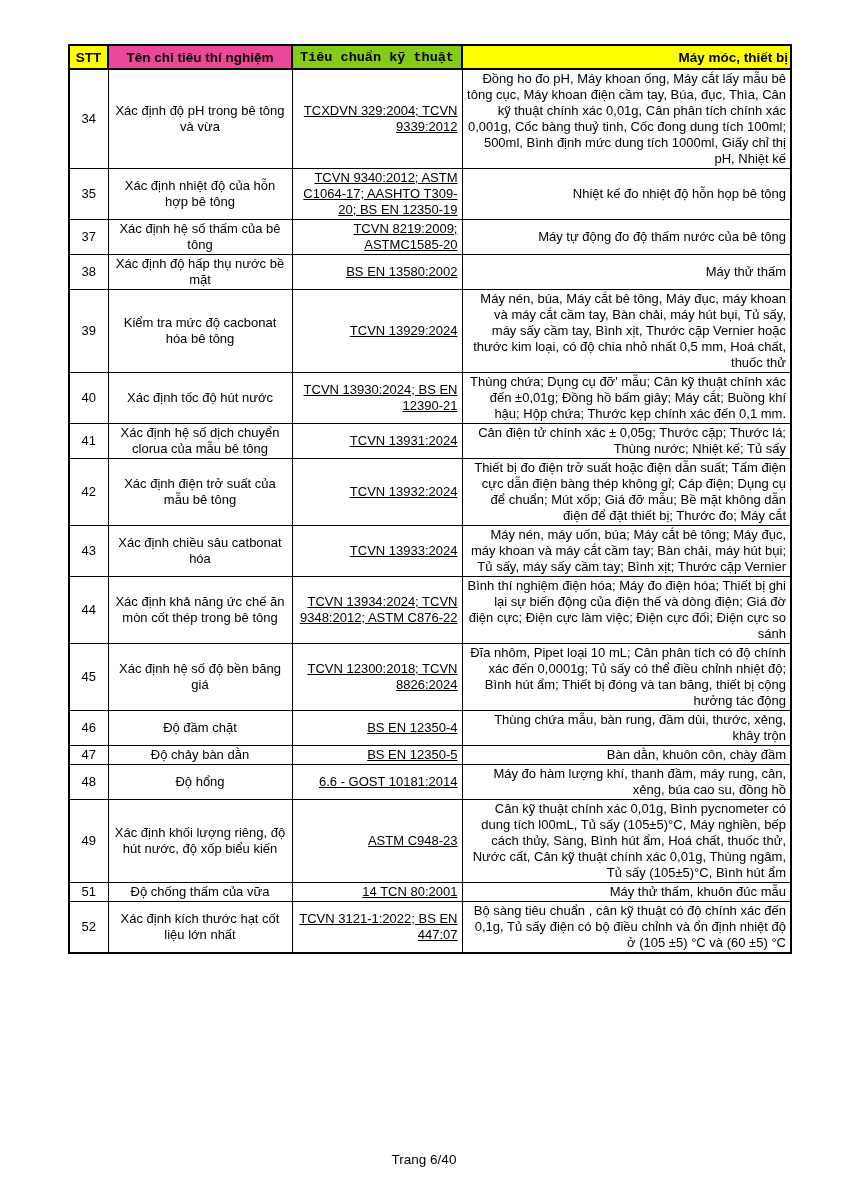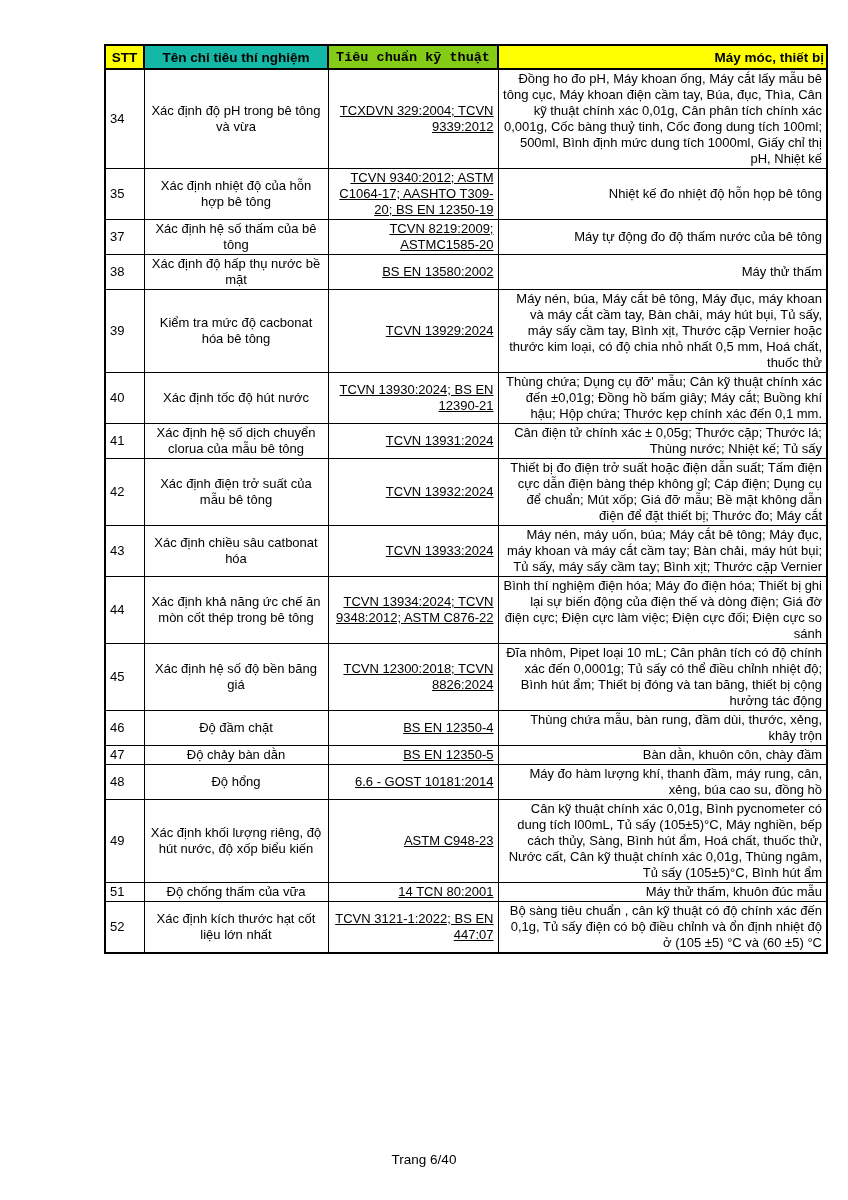--- a/index.html
+++ b/index.html
@@ -12,21 +12,20 @@
     height: 1200px;
     position: relative;
     font-family: "Liberation Sans", sans-serif;
     color: #000000;
   }
   .doc-table-wrap {
     position: absolute;
     top: 44px;
     left: 68px;
     width: 724px;
-    margin-left: 36px;
   }
   table.doc-table {
     border-collapse: collapse;
     table-layout: fixed;
     width: 722px;
     border: 2px solid #000000;
   }
   table.doc-table th {
     border: 2px solid #000000;
     font-size: 13.5px;
@@ -37,21 +36,21 @@
     padding: 1px 2px;
   }
   table.doc-table td {
     border: 1px solid #000000;
     font-size: 13px;
     line-height: 16px;
     vertical-align: middle;
     padding: 1px 4px;
     word-wrap: break-word;
   }
-  td.cell-stt      { text-align: left; }
+  td.cell-stt      { text-align: center; }
   td.cell-name     { text-align: center;   padding-left: 3px; }
   td.cell-standard { text-align: right; text-decoration: underline; }
   td.cell-equip    { text-align: right;   padding-left: 4px; }
   .page-footer {
     position: absolute;
     top: 1152px;
     left: 0;
     width: 100%;
     text-align: center;
     font-size: 13.5px;
@@ -64,21 +63,21 @@
   <table class="doc-table">
     <colgroup>
       <col style="width:39px">
       <col style="width:184px">
       <col style="width:170px">
       <col style="width:329px">
     </colgroup>
     <thead>
       <tr>
         <th style="background: rgb(255, 255, 0);">STT</th>
-        <th style="background: #14b8a6;">Tên chỉ tiêu thí nghiệm</th>
+        <th style="background: #ec4899;">Tên chỉ tiêu thí nghiệm</th>
         <th style="background: #84cc16; font-family: Liberation Mono, monospace;">Tiêu chuẩn kỹ thuật</th>
         <th style="background: rgb(255, 255, 0); text-align: right;">Máy móc, thiết bị</th>
       </tr>
     </thead>
     <tbody>
         <tr>
     <td class="cell-stt">34</td>
     <td class="cell-name">Xác định độ pH trong bê tông và vừa</td>
     <td class="cell-standard">TCXDVN 329:2004; TCVN 9339:2012</td>
     <td class="cell-equip">Đồng ho đo pH, Máy khoan ống, Máy cắt lấy mẫu bê tông cục, Máy khoan điện cầm tay, Búa, đục, Thìa, Cân kỹ thuật chính xác 0,01g, Cân phân tích chính xác 0,001g, Cốc bàng thuỷ tinh, Cốc đong dung tích 100ml; 500ml, Bình định mức dung tích 1000ml, Giấy chỉ thị pH, Nhiệt kế</td>

